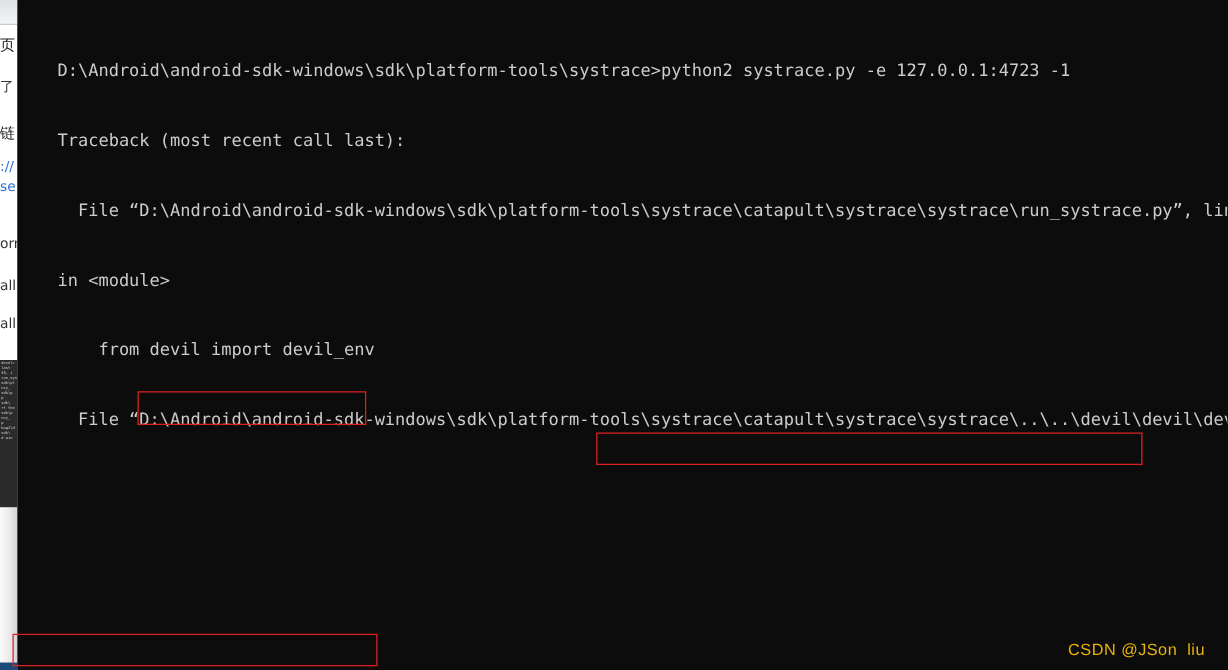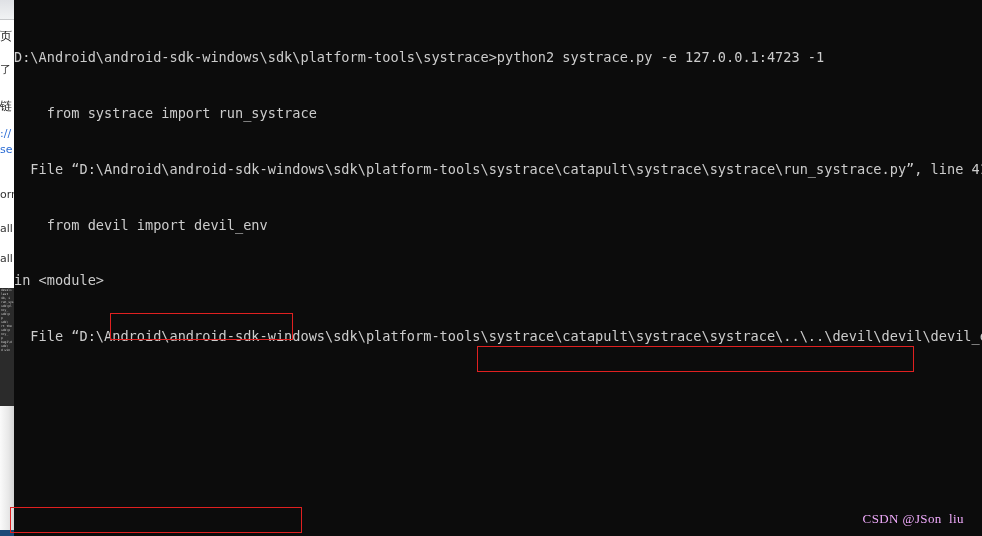--- a/index.html
+++ b/index.html
@@ -97,20 +97,21 @@
     color: #cccccc;
     font-family: "DejaVu Sans Mono", "Liberation Mono", monospace;
     font-size: 13.6px;
     line-height: 18.6px;
     letter-spacing: 0px;
     white-space: pre;
     overflow: hidden;
     padding-top: 11px;
     box-sizing: border-box;
     z-index: 2;
+    padding-left: 32px;
   }
   #console .ln {
     display: block;
     height: 18.6px;
     white-space: pre;
     overflow: visible;
   }
   #console .ln.c-white  { color: #cccccc; }
 
   
@@ -120,22 +121,22 @@
     box-sizing: border-box;
     z-index: 5;
     pointer-events: none;
   }
 
   
   #watermark {
     position: absolute;
     right: 18px;
     bottom: 9px;
-    color: #f0abfc;
-    font-family: Liberation Serif, serif;
+    color: #eab308;
+    font-family: Liberation Sans, sans-serif;
     font-size: 13px;
     letter-spacing: 0.4px;
     z-index: 6;
     white-space: pre;
   }
 </style>
 </head>
 <body>
 
 <div id="screen">
@@ -172,24 +173,24 @@
       <span class="tl"></span>
       <span class="tl">d win</span>
     </div>
 
     <div class="bg-scroll" style="top:406px;height:124px"></div>
     <div class="bg-taskbar"></div>
   </div>
 
   <div id="console">
     <span class="ln c-white">D:\Android\android-sdk-windows\sdk\platform-tools\systrace&gt;python2 systrace.py -e 127.0.0.1:4723 -1</span>
-    <span class="ln c-white">    from systrace import run_systrace</span>
+    <span class="ln c-white">Traceback (most recent call last):</span>
     <span class="ln c-white">  File “D:\Android\android-sdk-windows\sdk\platform-tools\systrace\catapult\systrace\systrace\run_systrace.py”, line 41,</span>
+    <span class="ln c-white">in &lt;module&gt;</span>
     <span class="ln c-white">    from devil import devil_env</span>
-    <span class="ln c-white">in &lt;module&gt;</span>
     <span class="ln c-white">  File “D:\Android\android-sdk-windows\sdk\platform-tools\systrace\catapult\systrace\systrace\..\..\devil\devil\devil_en</span>
     
     
     
     
     
     
     
     
     

